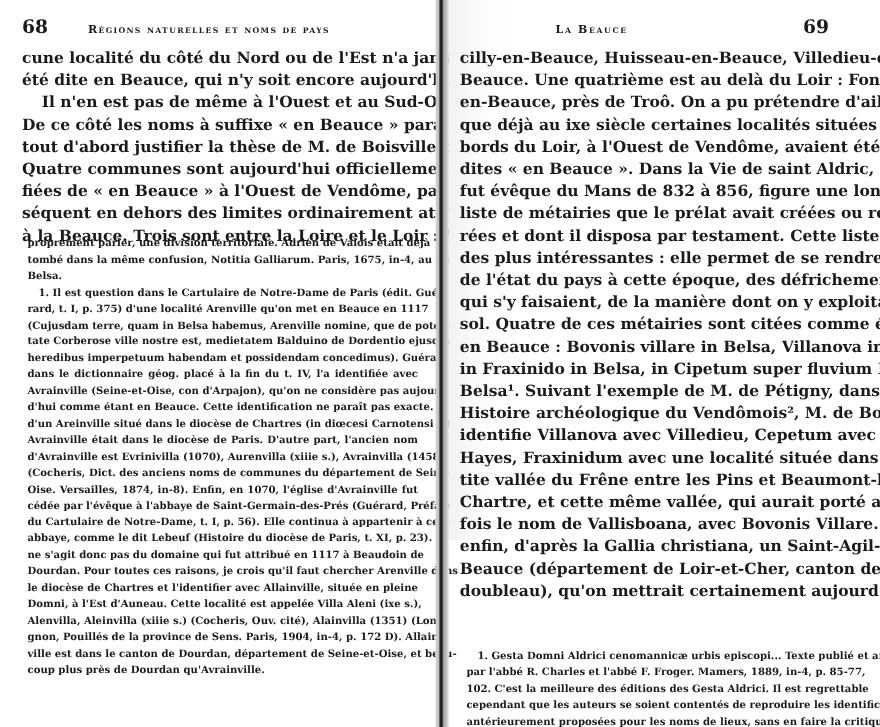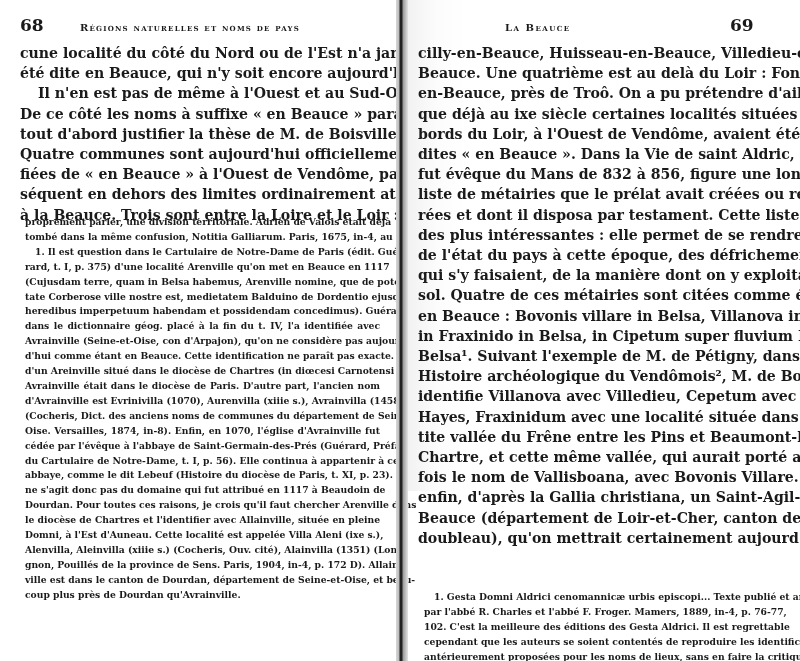--- a/index.html
+++ b/index.html
@@ -132,20 +132,21 @@
       <span class="line">De ce côté les noms à suffixe « en Beauce » paraissent</span>
       <span class="line">tout d'abord justifier la thèse de M. de Boisvillette.</span>
       <span class="line">Quatre communes sont aujourd'hui officiellement quali-</span>
       <span class="line">fiées de « en Beauce » à l'Ouest de Vendôme, par con-</span>
       <span class="line">séquent en dehors des limites ordinairement attribuées</span>
       <span class="line">à la Beauce. Trois sont entre la Loire et le Loir : Mar-</span>
     </div>
   <div class="footnotes" id="left-notes">
       <span class="line">proprement parler, une division territoriale. Adrien de Valois était déjà</span>
       <span class="line">tombé dans la même confusion, Notitia Galliarum. Paris, 1675, in-4, au mot</span>
+      <span class="line last">Belsa.</span>
       <span class="line indent">1. Il est question dans le Cartulaire de Notre-Dame de Paris (édit. Gué-</span>
       <span class="line">rard, t. I, p. 375) d'une localité Arenville qu'on met en Beauce en 1117</span>
       <span class="line">(Cujusdam terre, quam in Belsa habemus, Arenville nomine, que de potes-</span>
       <span class="line">tate Corberose ville nostre est, medietatem Balduino de Dordentio ejusque</span>
       <span class="line">heredibus imperpetuum habendam et possidendam concedimus). Guérard,</span>
       <span class="line">dans le dictionnaire géog. placé à la fin du t. IV, l'a identifiée avec</span>
       <span class="line">Avrainville (Seine-et-Oise, con d'Arpajon), qu'on ne considère pas aujour-</span>
       <span class="line">d'hui comme étant en Beauce. Cette identification ne paraît pas exacte.</span>
       <span class="line">d'un Areinville situé dans le diocèse de Chartres (in diœcesi Carnotensi sitas).</span>
       <span class="line">Avrainville était dans le diocèse de Paris. D'autre part, l'ancien nom</span>
@@ -193,18 +194,18 @@
       <span class="line">Hayes, Fraxinidum avec une localité située dans la pe-</span>
       <span class="line">tite vallée du Frêne entre les Pins et Beaumont-la-</span>
       <span class="line">Chartre, et cette même vallée, qui aurait porté autre-</span>
       <span class="line">fois le nom de Vallisboana, avec Bovonis Villare. Il cite</span>
       <span class="line">enfin, d'après la Gallia christiana, un Saint-Agil-en-</span>
       <span class="line">Beauce (département de Loir-et-Cher, canton de Mont-</span>
       <span class="line">doubleau), qu'on mettrait certainement aujourd'hui</span>
     </div>
   <div class="footnotes" id="right-notes">
       <span class="line indent">1. Gesta Domni Aldrici cenomannicæ urbis episcopi... Texte publié et annoté</span>
-      <span class="line">par l'abbé R. Charles et l'abbé F. Froger. Mamers, 1889, in-4, p. 76-77,</span>
+      <span class="line">par l'abbé R. Charles et l'abbé F. Froger. Mamers, 1889, in-4, p. 85-77,</span>
       <span class="line">102. C'est la meilleure des éditions des Gesta Aldrici. Il est regrettable</span>
       <span class="line">cependant que les auteurs se soient contentés de reproduire les identifications</span>
       <span class="line last">antérieurement proposées pour les noms de lieux, sans en faire la critique.</span>
     </div>
 </div>
 
 </body></html>

